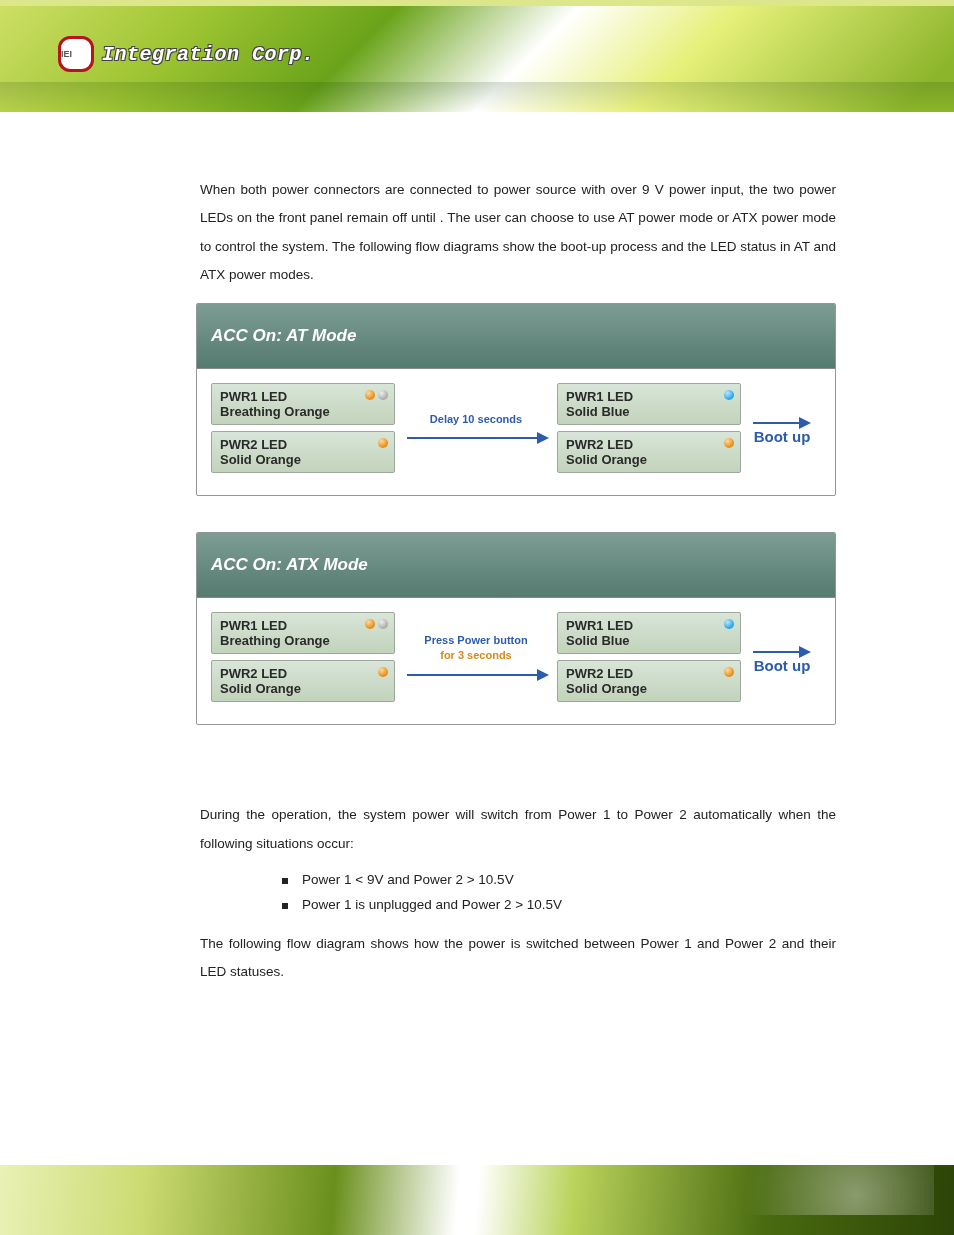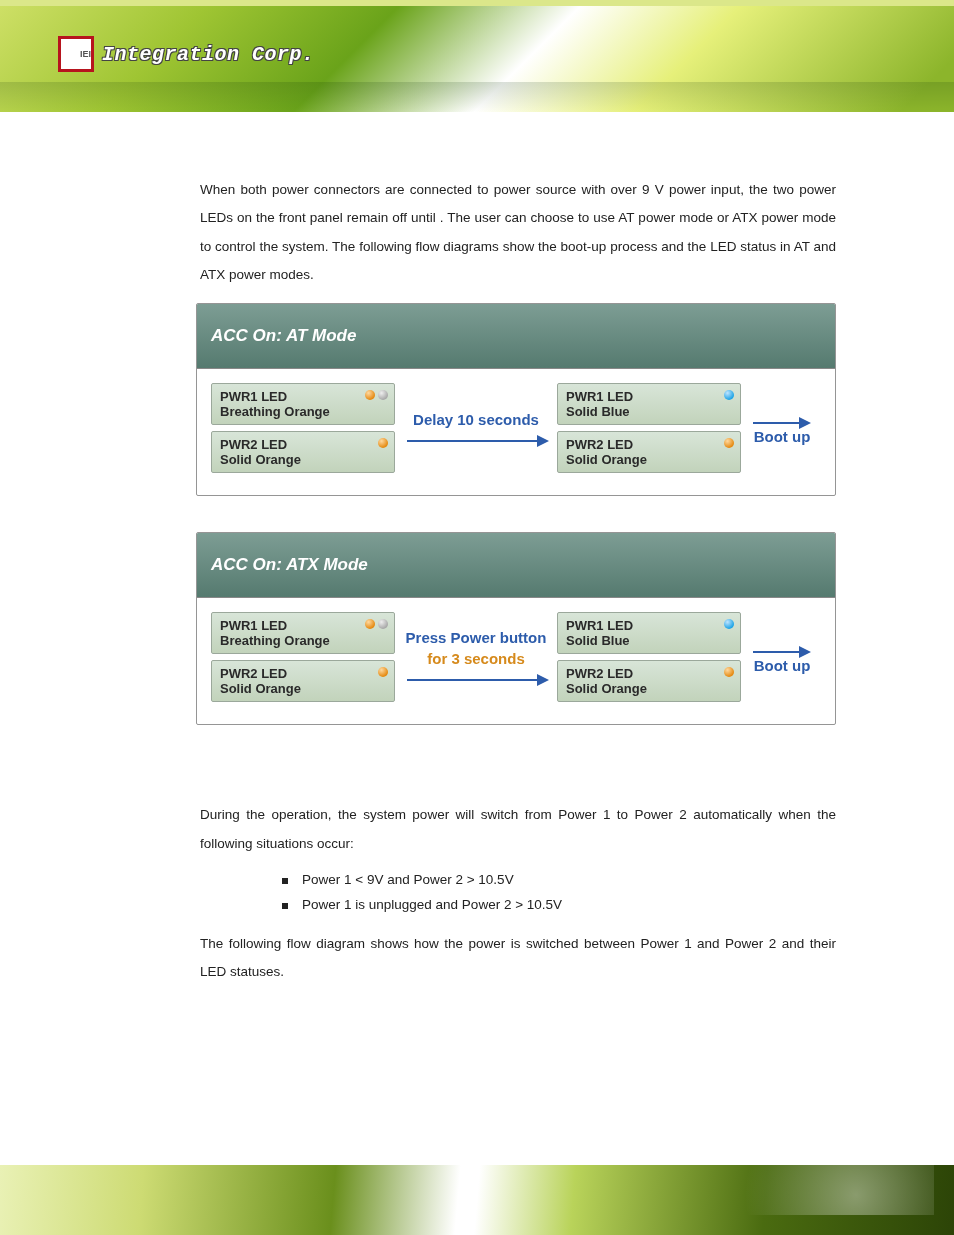--- a/index.html
+++ b/index.html
@@ -5,21 +5,21 @@
   html,body{margin:0;padding:0;font-family:Arial,Helvetica,sans-serif;background:#fff;}
   .page{width:954px;height:1235px;position:relative;overflow:hidden;background:#fff;}
   
   .banner-top{height:112px;background:
     linear-gradient(135deg,#cfe067 0%,#9fc533 20%,#6aa31a 38%,#fff 55%,#e6f07a 70%,#8cb52b 95%);
     position:relative;}
   .banner-top::before{content:"";position:absolute;left:0;right:0;top:0;height:6px;background:#dbe78a;}
   .banner-top::after{content:"";position:absolute;left:0;right:0;bottom:0;height:30px;
     background:linear-gradient(to bottom,rgba(0,40,0,0.15),rgba(255,255,255,0));}
   .logo-wrap{position:absolute;top:36px;left:58px;display:flex;align-items:center;gap:8px;}
-  .logo-box{width:30px;height:30px;background:#fff;border:3px solid #b7141e;border-radius:0;display:flex;align-items:center;justify-content:flex-end;}
+  .logo-box{width:30px;height:30px;background:#fff;border:3px solid #b7141e;border-radius:12px;display:flex;align-items:center;justify-content:flex-start;}
   .logo-box span{font-size:9px;font-weight:bold;color:#555;line-height:1;}
   .logo-text{font-family:Liberation Mono, monospace;font-style:italic;font-weight:bold;color:#fff;font-size:20px;text-shadow:-1px -1px 0 #444,1px -1px 0 #444,-1px 1px 0 #444,1px 1px 0 #444;letter-spacing:0.5px;}
   .banner-bottom{position:absolute;left:0;right:0;bottom:0;height:70px;
     background:linear-gradient(95deg,#e9f1b5 0%,#cddb73 15%,#6a8f1c 35%,#fff 48%,#fff 50%,#b9d35a 60%,#4a6b10 80%,#2c4407 100%);}
   .banner-bottom::after{content:"";position:absolute;right:20px;bottom:20px;width:260px;height:50px;background:radial-gradient(circle at 70% 60%,rgba(255,255,255,0.4),rgba(0,0,0,0) 60%);}
   
   .content{position:absolute;left:196px;top:176px;width:640px;font-size:13.5px;color:#222;}
   .para{line-height:2.1;text-align:justify;margin:0 0 14px 4px;}
   .indent-link{color:#0a3fa0;}
   
@@ -29,21 +29,21 @@
   .state{display:flex;flex-direction:column;gap:6px;}
   .led-box{background:linear-gradient(to bottom,#d8e5d8,#c2d3bb);border:1px solid #9ba89b;border-radius:2px;padding:5px 24px 5px 8px;min-width:150px;position:relative;}
   .led-box .l1{font-weight:bold;font-size:13px;color:#2a2a2a;}
   .led-box .l2{font-weight:bold;font-size:13px;color:#2a2a2a;}
   .dots{position:absolute;top:6px;right:6px;display:flex;gap:3px;}
   .dot{width:10px;height:10px;border-radius:50%;}
   .d-orange{background:radial-gradient(circle at 35% 30%,#ffd9a0,#e58a12 70%);}
   .d-grey{background:radial-gradient(circle at 35% 30%,#eee,#a9a9a9 70%);}
   .d-blue{background:radial-gradient(circle at 35% 30%,#bfe4ff,#1fa4e6 70%);}
   .transition{flex:1;min-width:120px;display:flex;flex-direction:column;align-items:center;}
-  .trans-label{font-size:15px;color:#2d5cab;font-weight:bold;text-align:center;line-height:1.4;}
+  .trans-label{font-size:11px;color:#2d5cab;font-weight:bold;text-align:center;line-height:1.4;}
   .trans-label .orange{color:#d68a1c;}
   .arrow{width:100%;height:14px;position:relative;margin-top:4px;}
   .arrow::before{content:"";position:absolute;left:4%;right:12px;top:6px;height:2px;background:#2d5cab;}
   .arrow::after{content:"";position:absolute;right:2px;top:1px;border-left:12px solid #2d5cab;border-top:6px solid transparent;border-bottom:6px solid transparent;}
   .boot{font-size:15px;color:#2d5cab;font-weight:bold;white-space:nowrap;margin-top:-2px;}
   .boot-col{display:flex;flex-direction:column;align-items:center;width:70px;}
   .boot-col .arrow{width:62px;}
   
   ul.bul{list-style:none;padding:0;margin:6px 0 18px 0;}
   ul.bul li{position:relative;padding-left:106px;margin:10px 0;font-size:13.5px;}

